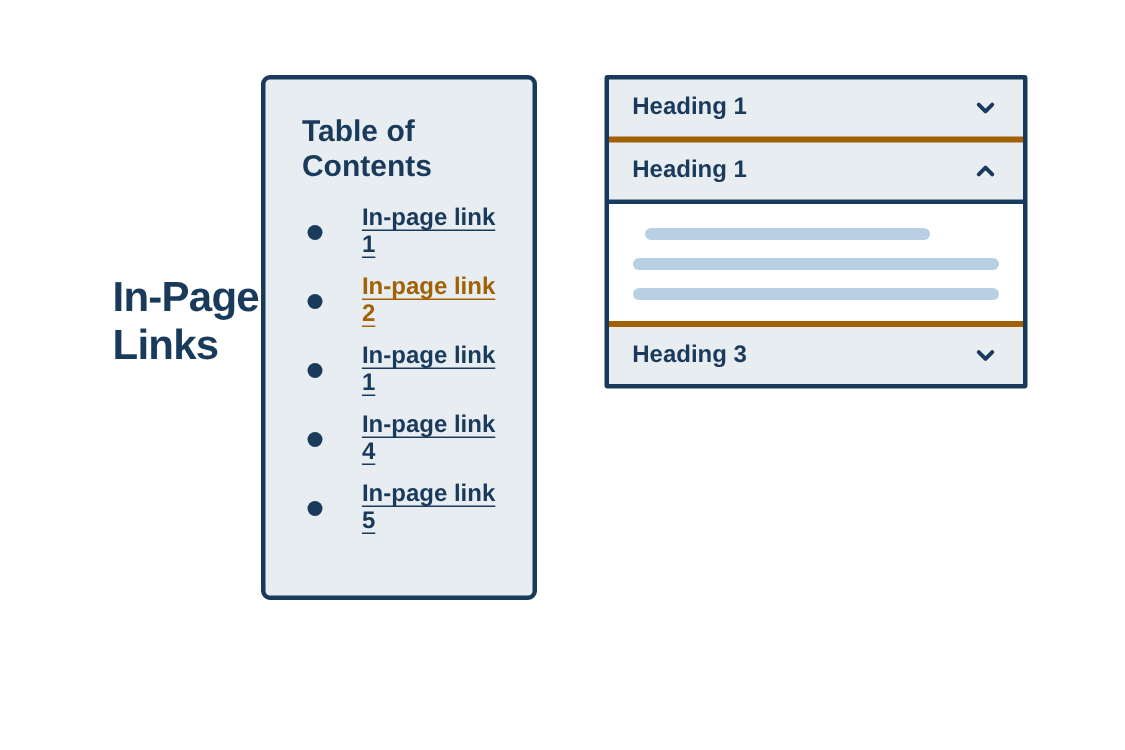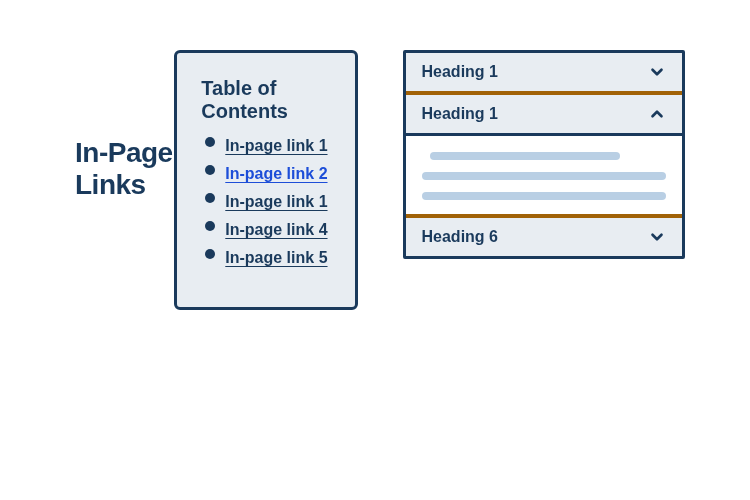--- a/index.html
+++ b/index.html
@@ -39,41 +39,41 @@
       font-weight: 700;
       color: #1a3a5c;
       margin-bottom: 14px;
     }
     ul.toc-list {
       list-style: none;
       padding-left: 4px;
     }
     ul.toc-list li {
       display: flex;
-      align-items: flex-start;
-      gap: 10px;
+      align-items: center;
+      gap: 26px;
       margin-bottom: 10px;
     }
     .bullet {
       width: 10px;
       height: 10px;
       border-radius: 50%;
       background: #1a3a5c;
       flex: 0 0 auto;
     }
     .toc-link {
       font-size: 16px;
       font-weight: 600;
       color: #1a3a5c;
       text-decoration: underline;
       text-underline-offset: 3px;
       cursor: pointer;
     }
     .toc-link.active {
-      color: #1d4ed8;
+      color: #a16207;
     }
     .accordion-box {
       width: 100%;
       border: 3px solid #1a3a5c;
       background: #e8edf2;
       border-radius: 2px;
       display: flex;
       flex-direction: column;
     }
     .acc-item {
@@ -172,21 +172,21 @@
       </div>
       <div class="acc-content">
         <div class="placeholder-line short"></div>
         <div class="placeholder-line long"></div>
         <div class="placeholder-line long"></div>
       </div>
     </div>
 
     <div class="acc-item">
       <div class="acc-header">
-        <span class="acc-label">Heading 6</span>
+        <span class="acc-label">Heading 3</span>
         <span class="chevron">
           <svg viewBox="0 0 24 24" width="18" height="18" fill="none" stroke="#1a3a5c" stroke-width="3.5" stroke-linecap="round" stroke-linejoin="round">
               <polyline points="6 9 12 15 18 9"></polyline>
             </svg>
         </span>
       </div>
     </div>
 
   </div>
 </div>

